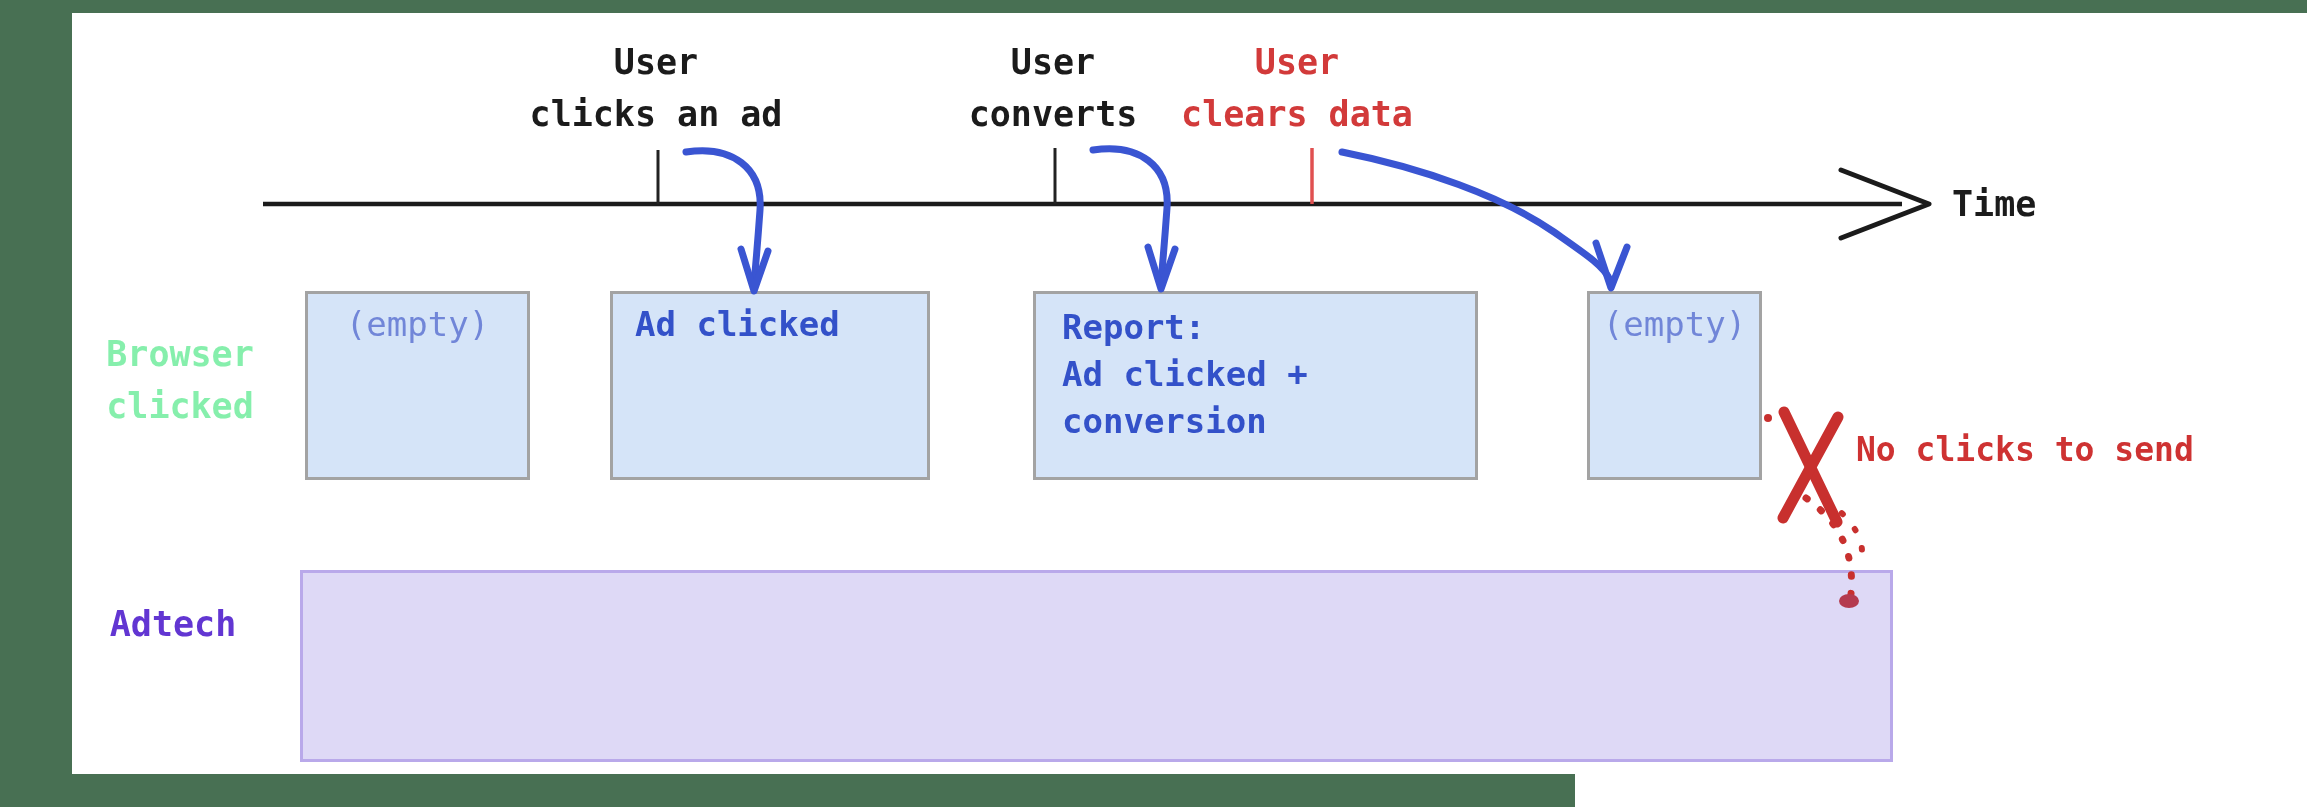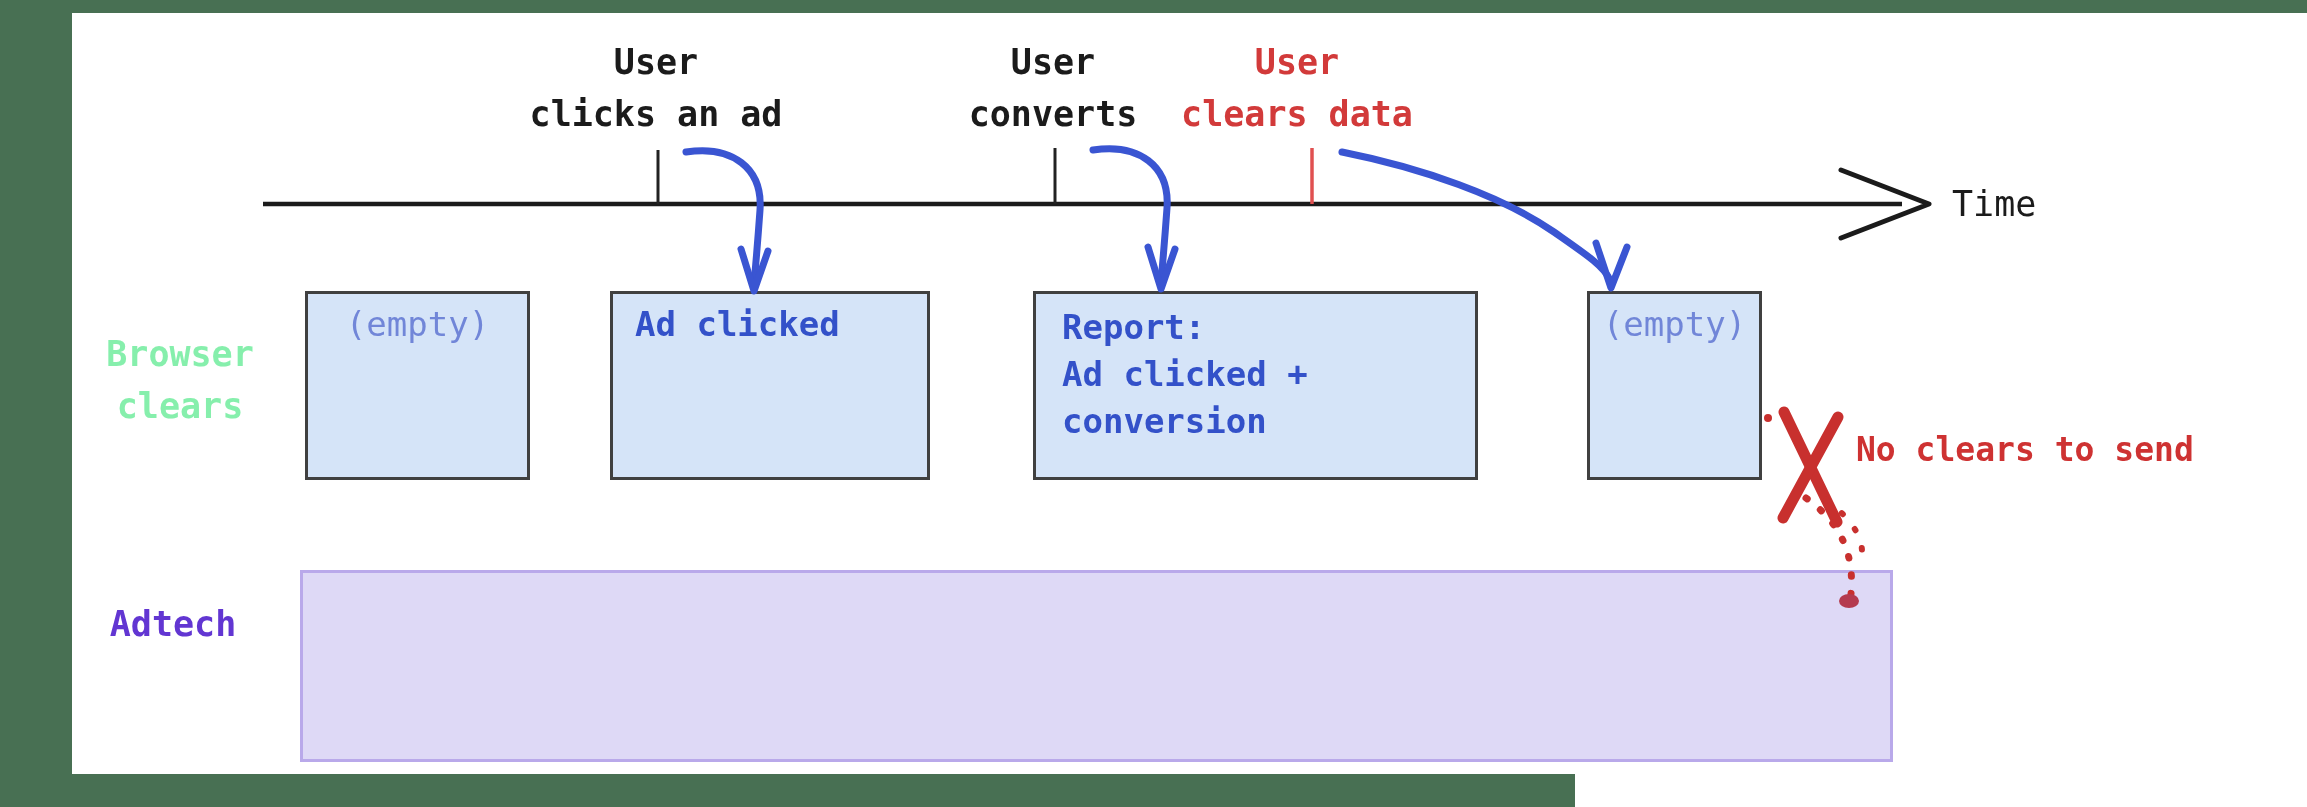--- a/index.html
+++ b/index.html
@@ -5,28 +5,28 @@
   html,body{margin:0;padding:0;background:#487053;}
   #stage{position:relative;width:2307px;height:807px;background:#487053;overflow:hidden;
          font-family:"DejaVu Sans Mono", monospace;}
   .sheet{position:absolute;left:72px;top:13px;width:2235px;height:761px;background:#ffffff;}
   .sheet-patch{position:absolute;left:1575px;top:774px;width:732px;height:33px;background:#ffffff;}
   #overlay{position:absolute;left:0;top:0;width:2307px;height:807px;pointer-events:none;}
 
   .event-label{position:absolute;width:500px;text-align:center;font-weight:bold;
                font-size:35px;line-height:52px;color:#1b1b1b;letter-spacing:0px;}
   .event-label.red{color:#d23a3a;}
-  .time-label{position:absolute;left:1952px;top:184px;font-size:35px;font-weight:normal;color:#1b1b1b;}
+  .time-label{position:absolute;left:1952px;top:184px;font-size:35px;font-weight:bold;color:#1b1b1b;}
 
   .row-label{position:absolute;width:250px;text-align:center;font-weight:bold;
              font-size:35px;line-height:52px;}
   .row-label.blue{left:55px;top:328px;color:#86efac;}
   .row-label.purple{left:48px;top:598px;color:#6236d2;}
 
-  .sbox{position:absolute;top:291px;height:189px;background:#d5e4f8;border:3px solid #404040;
+  .sbox{position:absolute;top:291px;height:189px;background:#d5e4f8;border:3px solid #a3a3a3;
         box-sizing:border-box;font-size:34px;font-weight:bold;color:#3351c9;}
   .sbox.empty{text-align:center;padding-top:10px;color:#7186d8;font-weight:500;}
   .sbox.a{left:305px;width:225px;}
   .sbox.b{left:610px;width:320px;padding:10px 9px 0 22px;}
   .sbox.c{left:1033px;width:445px;padding:10px 0 0 26px;}
   .sbox.d{left:1587px;width:175px;}
   .sbox .line{line-height:47px;}
   .sbox .note{margin-top:14px;font-size:23px;line-height:28px;color:#e8861d;font-weight:bold;}
 
   .server-box{position:absolute;left:300px;top:570px;width:1593px;height:192px;
@@ -55,42 +55,42 @@
     <div class="line">Ad clicked + conversion</div>
   </div>
   <div class="sbox empty d">
     <span>(empty)</span>
   </div>
 
   <div class="server-box"></div>
 
   <div class="row-label blue">
     <div>Browser</div>
-    <div>clears</div>
+    <div>clicked</div>
   </div>
   <div class="row-label purple">
     <div>Adtech</div>
   </div>
 
   <div class="event-label" style="left:406px;top:36px;">
     <div>User</div>
     <div>clicks an ad</div>
   </div>
   <div class="event-label" style="left:803px;top:36px;">
     <div>User</div>
     <div>converts</div>
   </div>
   <div class="event-label red" style="left:1047px;top:36px;">
     <div>User</div>
     <div>clears data</div>
   </div>
 
   <div class="time-label">Time</div>
 
-  <div class="anno no-report">No clears to send</div>
+  <div class="anno no-report">No clicks to send</div>
 
   <svg id="overlay" viewBox="0 0 2307 807">
 
     <g>
       <line x1="263" y1="204" x2="1902" y2="204" stroke="#1b1b1b" stroke-width="4.5"></line>
     </g>
     <g>
       <polyline points="1841,170 1929,204 1841,238" fill="none" stroke="#1b1b1b" stroke-width="5" stroke-linecap="round" stroke-linejoin="round"></polyline>
     </g>
 

